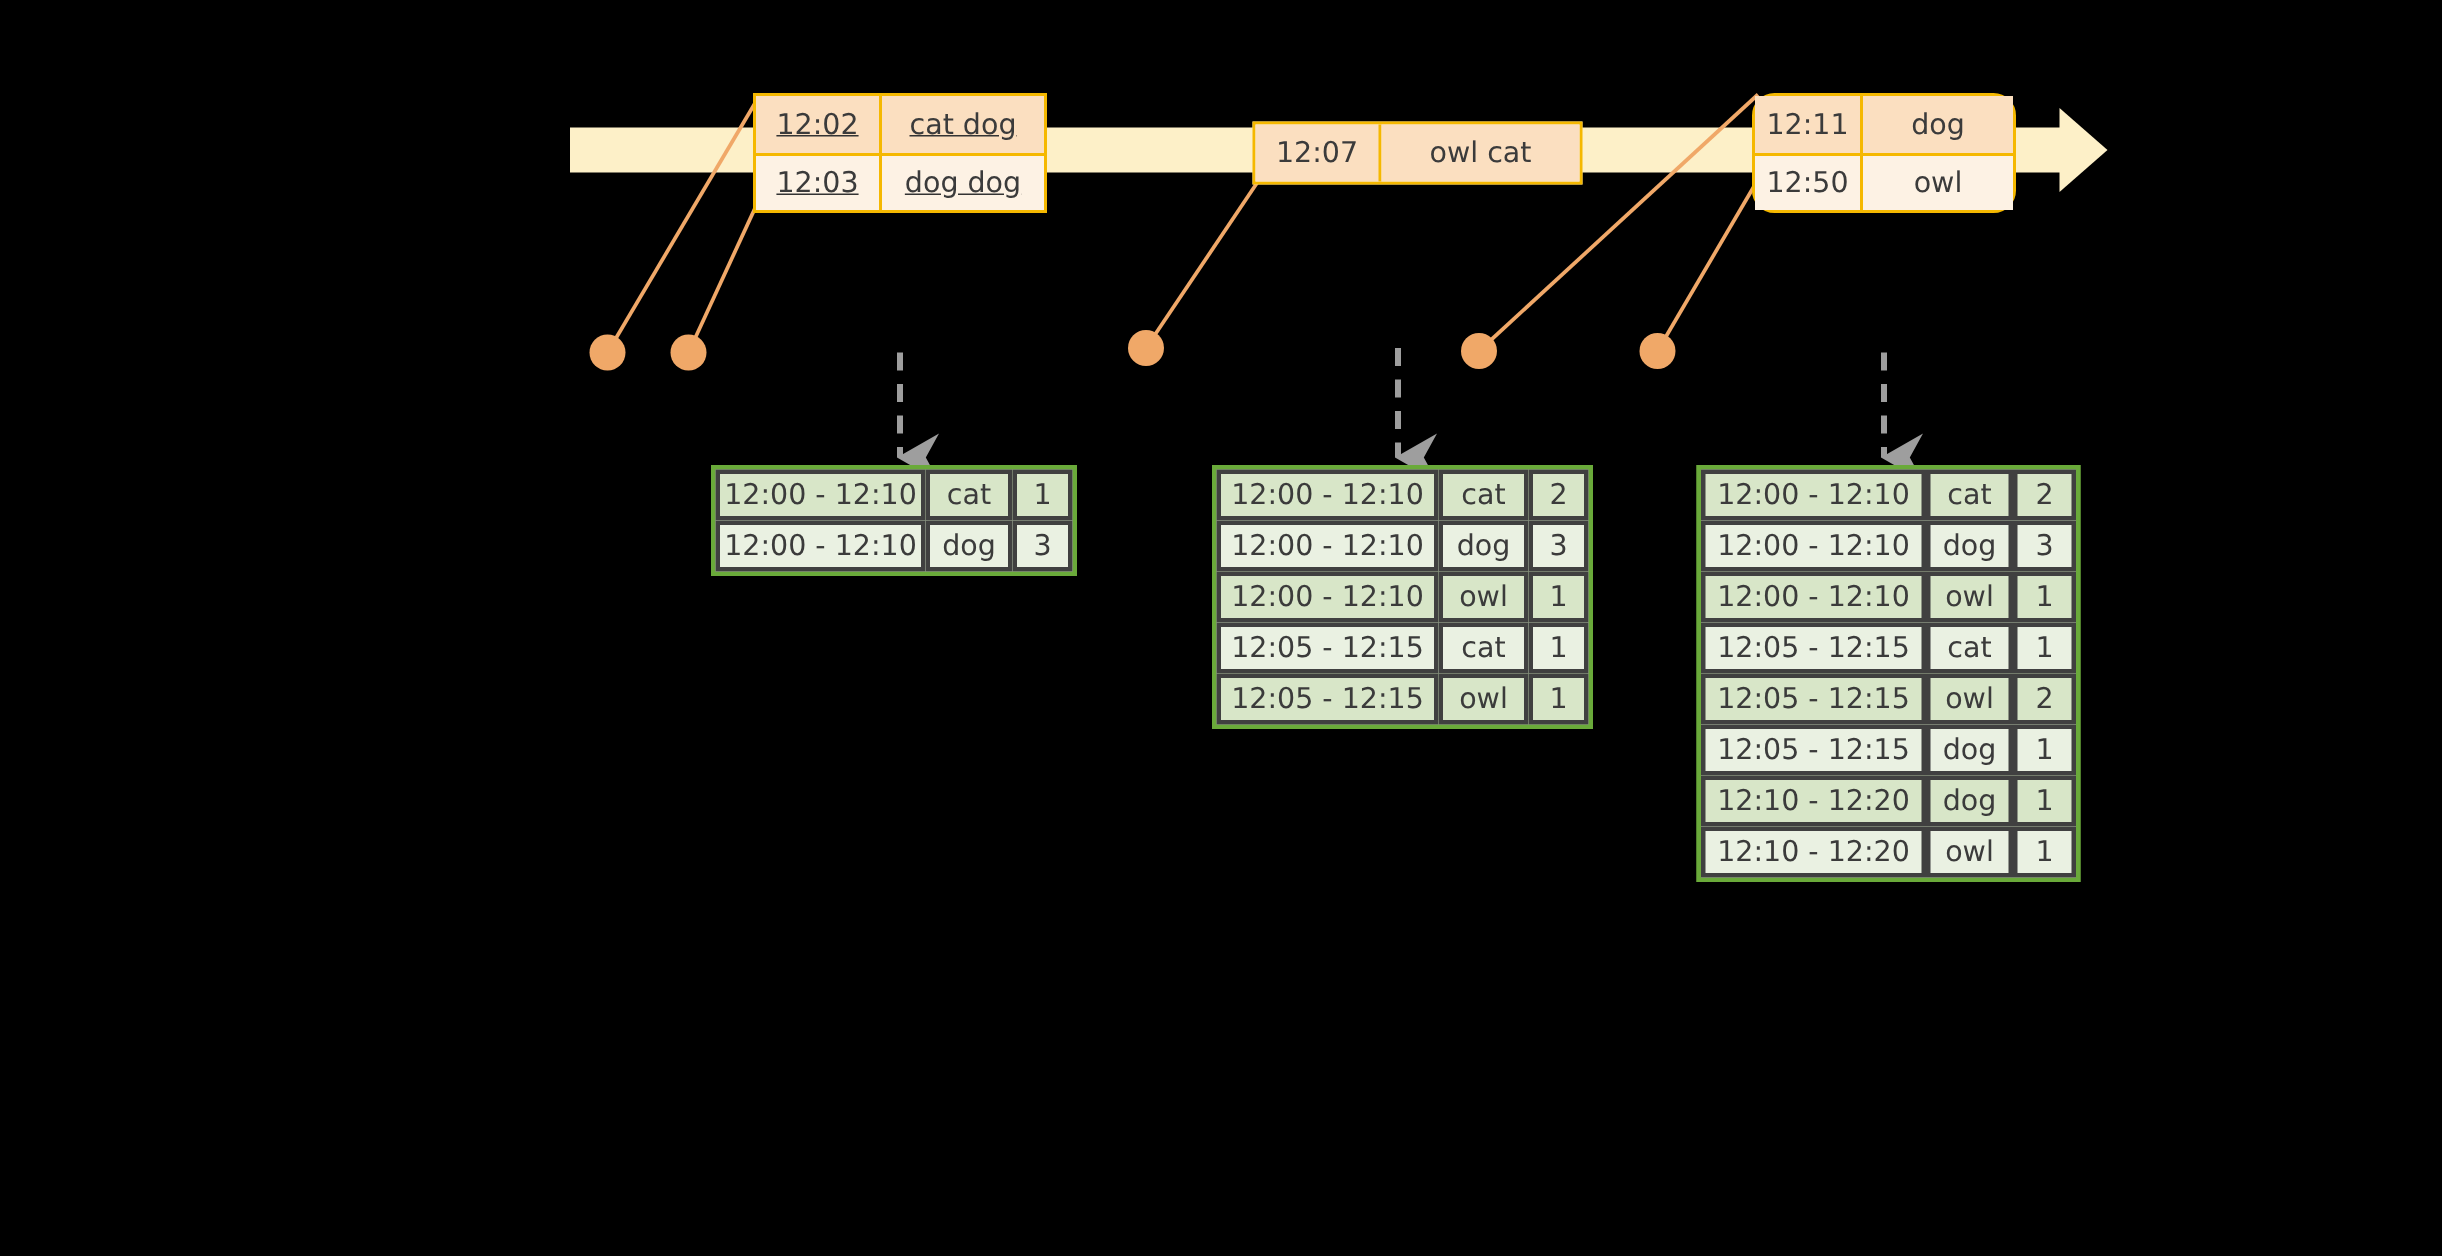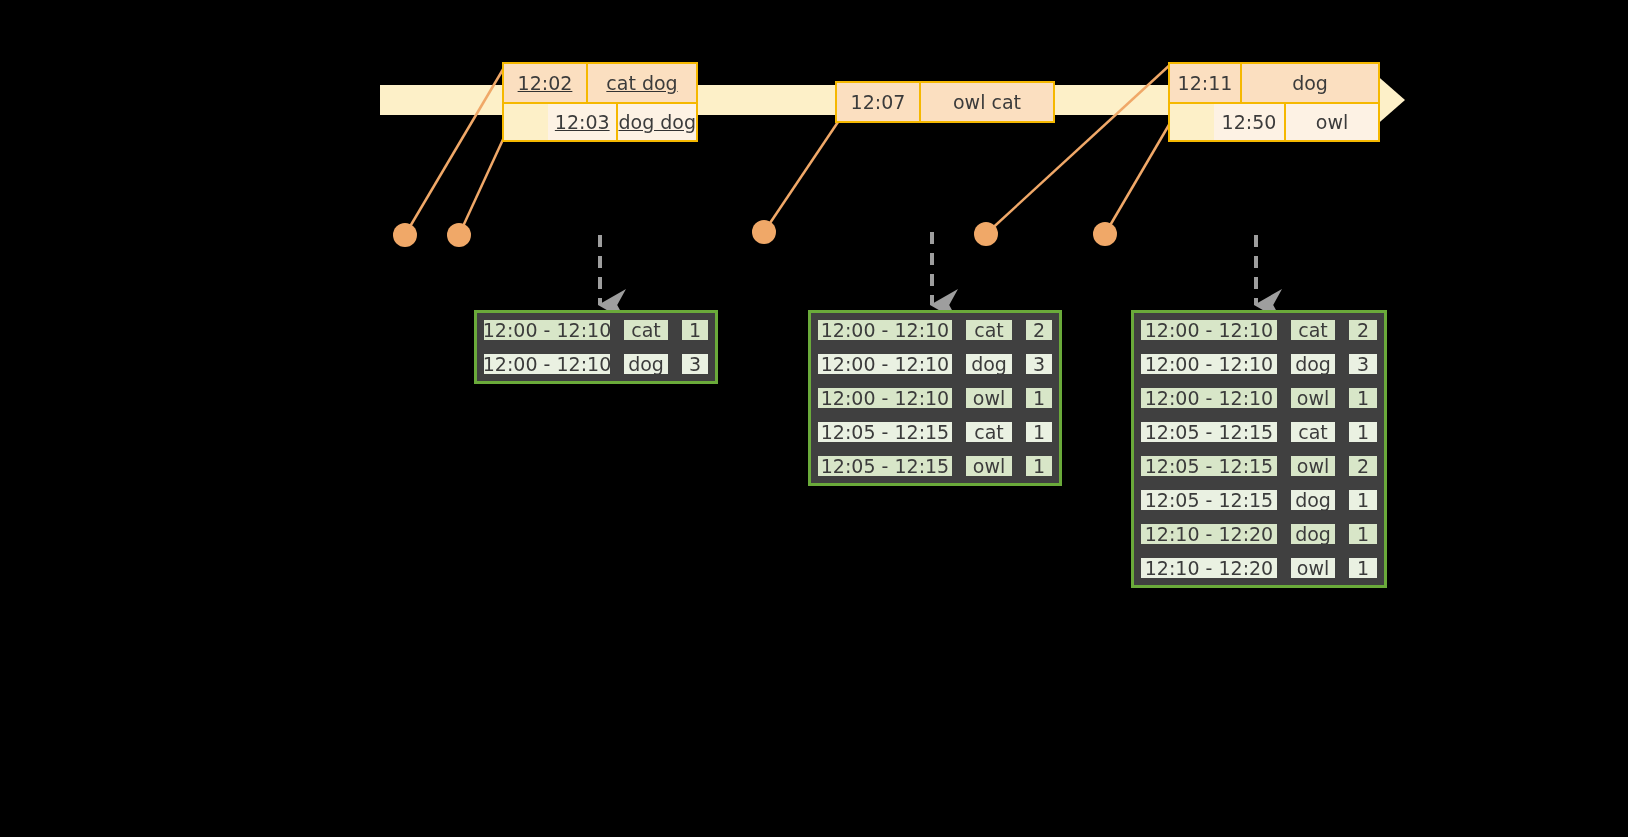--- a/index.html
+++ b/index.html
@@ -27,51 +27,51 @@
   }
 
   
   .evt-group{
     position:absolute;z-index:3;
     border:2px solid #f5b800;
     background:#fdf0c8;
     box-sizing:border-box;
   }
   .evt-row{display:flex;height:38px;box-sizing:border-box;}
-  .evt-row + .evt-row{border-top:2px solid #f5b800;padding-left:44px;}
+  .evt-row + .evt-row{border-top:2px solid #f5b800;}
   .evt-row .t,.evt-row .v{
     display:flex;align-items:center;justify-content:center;
     font-size:19px;color:#3b3b3b;box-sizing:border-box;white-space:nowrap;
   }
   .evt-row .t{width:84px;border-right:2px solid #f5b800;}
   .evt-row .v{flex:1;}
   .evt-row.shade .t,.evt-row.shade .v{background:#fbdfc0;}
   .evt-row.light .t,.evt-row.light .v{background:#fdf2e4;}
 
   #evt-a{left:502px;top:62px;width:196px;text-decoration:underline;}
   #evt-a .evt-row .v{width:112px;}
   #evt-b{left:835px;top:81px;width:220px;}
   #evt-b .evt-row .t{width:84px;}
   #evt-b .evt-row .v{width:108px;}
-  #evt-c{left:1168px;top:62px;width:212px;}
+  #evt-c{left:1168px;top:62px;width:176px;border-radius:15px;}
   #evt-c .evt-row .t{width:72px;}
   #evt-c .evt-row .v{width:100px;}
 
   
   .table{
     position:absolute;z-index:3;
     border:3px solid #6aaa3a;
     background:#6aaa3a;
     box-sizing:border-box;
   }
   .trow{display:flex;}
   .trow .c{
     display:flex;align-items:center;justify-content:center;
     font-size:19px;color:#3b3b3b;height:34px;
-    border:7px solid #404040;box-sizing:border-box;white-space:nowrap;
+    border:3px solid #404040;box-sizing:border-box;white-space:nowrap;
   }
   .trow.dark .c{background:#d8e6c8;}
   .trow.lite .c{background:#eaf1e2;}
   .trow .c.range{width:140px;}
   .trow .c.word{width:58px;}
   .trow .c.num{width:40px;}
 
   #tbl-1{left:474px;top:310px;}
   #tbl-2{left:808px;top:310px;}
   #tbl-2 .trow .c.range{width:148px;}

